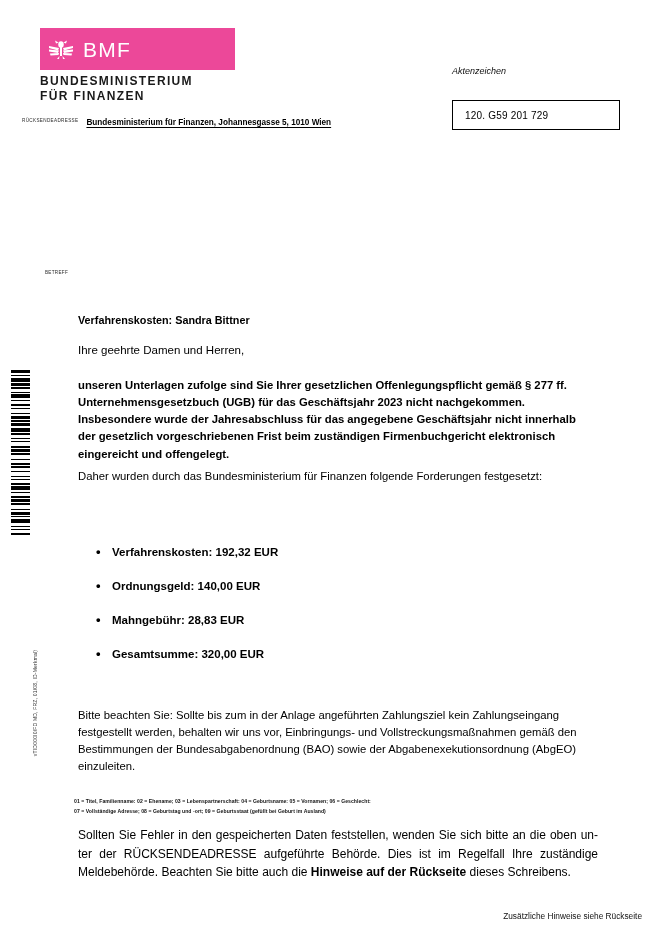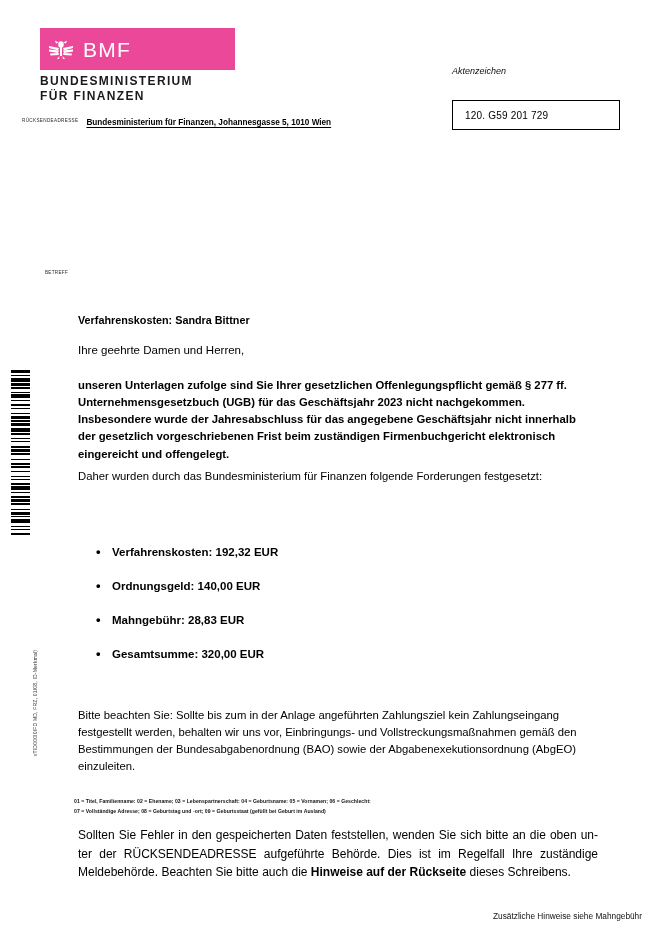--- a/index.html
+++ b/index.html
@@ -401,14 +401,14 @@
 
   <div class="legend">
     <div>01 = Titel, Familienname: 02 = Ehename; 03 = Lebenspartnerschaft: 04 = Geburtsname: 05 = Vornamen; 06 = Geschlecht:</div>
     <div>07 = Vollständige Adresse; 08 = Geburtstag und -ort; 09 = Geburtsstaat (gefüllt bei Geburt im Ausland)</div>
   </div>
 
   <div class="p4">
     <span>Sollten Sie Fehler in den gespeicherten Daten feststellen, wenden Sie sich bitte an die oben un-ter der RÜCKSENDEADRESSE aufgeführte Behörde. Dies ist im Regelfall Ihre zuständige Meldebehörde. Beachten Sie bitte auch die </span><b>Hinweise auf der Rückseite</b><span> dieses Schreibens.</span>
   </div>
 
-  <div class="footnote">Zusätzliche Hinweise siehe Mahngebühr</div>
+  <div class="footnote">Zusätzliche Hinweise siehe Rückseite</div>
 </div>
 
 </body></html>

